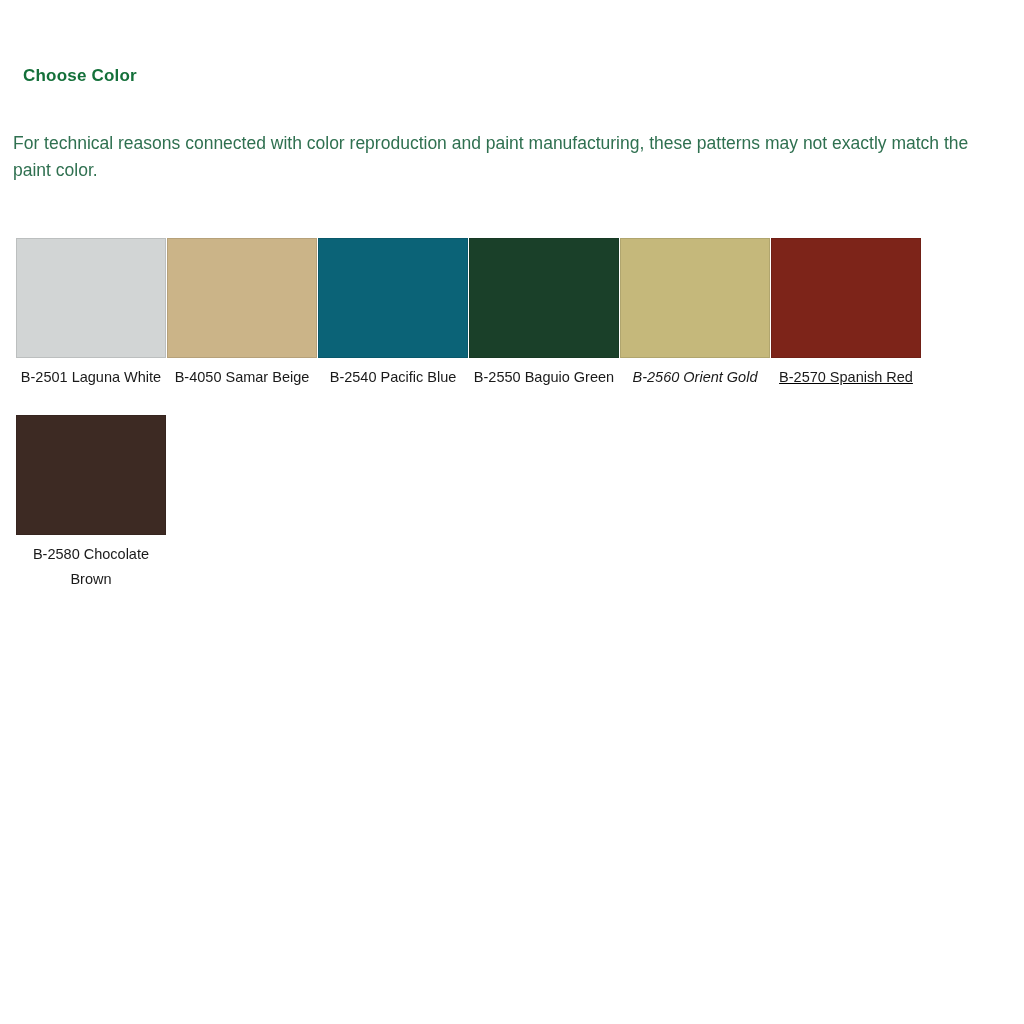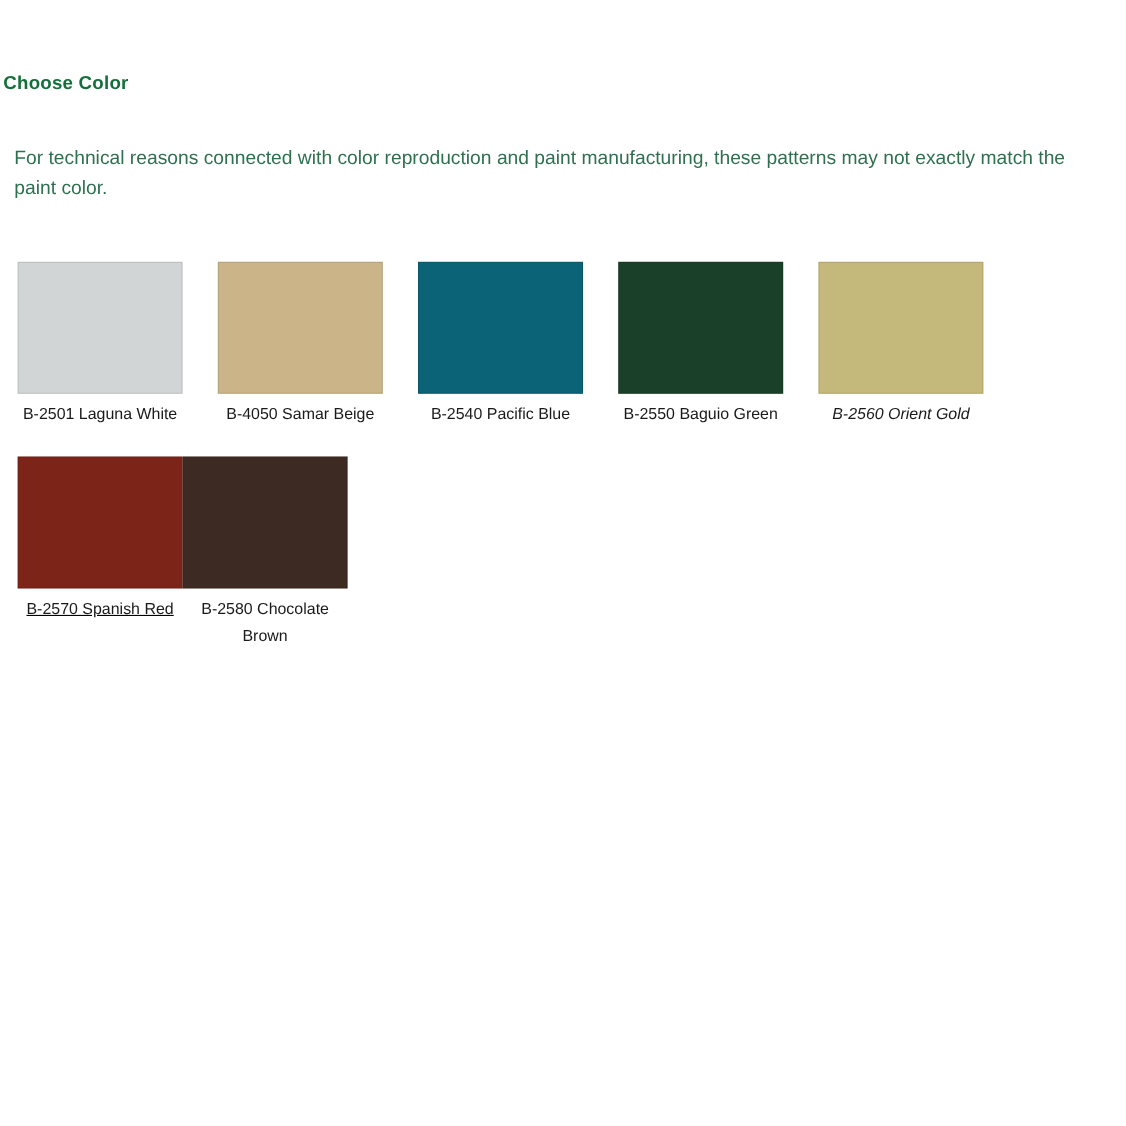--- a/index.html
+++ b/index.html
@@ -17,21 +17,21 @@
     position: relative;
     width: 1024px;
     height: 1024px;
     background: #ffffff;
     overflow: hidden;
   }
 
   
   .page-title {
     position: absolute;
-    left: 3px;
+    left: 23px;
     top: 66px;
     margin: 0;
     font-size: 17px;
     font-weight: bold;
     color: #14703a;
     letter-spacing: 0.2px;
     line-height: 20px;
   }
 
   
@@ -53,21 +53,21 @@
     left: 16px;
     top: 238px;
     width: 1000px;
     display: flex;
     flex-wrap: wrap;
     align-content: flex-start;
   }
 
   .swatch-cell {
     width: 150px;
-    margin-right: 32px;
+    margin-right: 1px;
     margin-bottom: 25px;
     display: flex;
     flex-direction: column;
     align-items: center;
     cursor: pointer;
   }
   .swatch-cell:nth-child(6n) { margin-right: 0; text-decoration: underline; }
 
   .swatch-chip {
     width: 150px;

